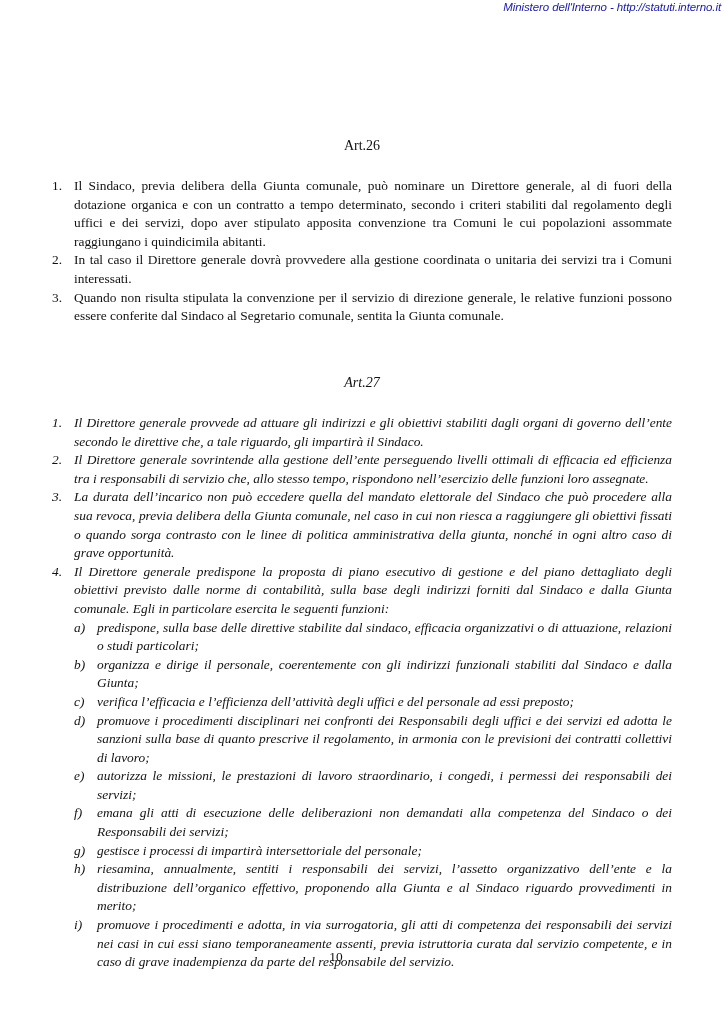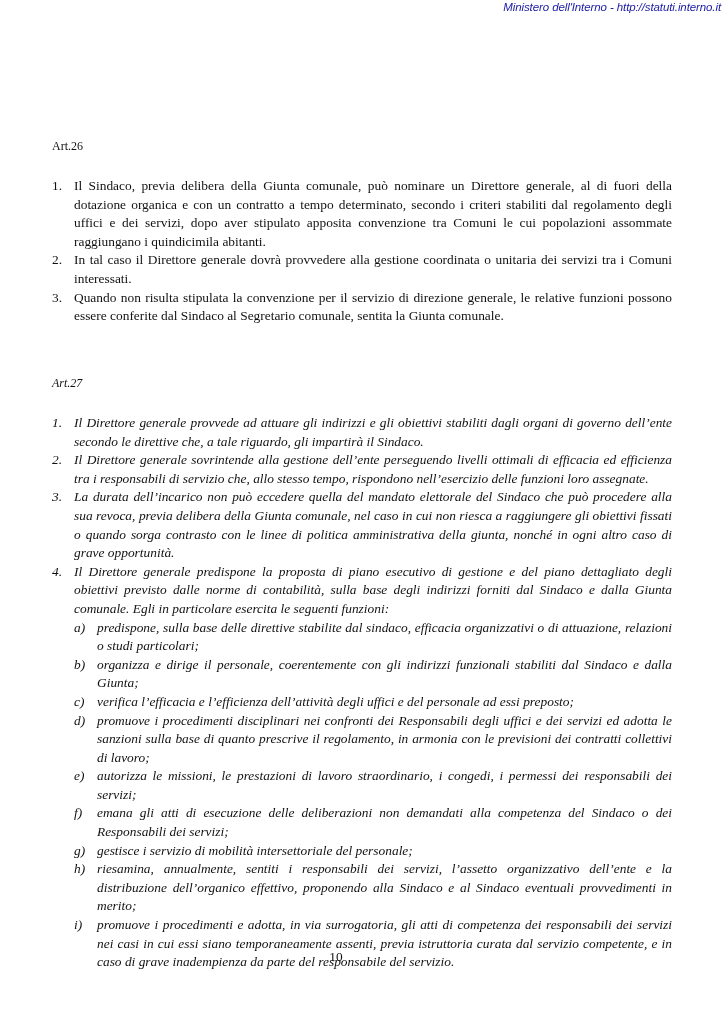--- a/index.html
+++ b/index.html
@@ -1,21 +1,21 @@
 <!DOCTYPE html>
 <html><head>
 <meta charset="utf-8">
 <style>
   html, body { margin: 0; padding: 0; background: #ffffff; }
   body { width: 724px; height: 1024px; position: relative; overflow: hidden;
          font-family: "Liberation Serif", "DejaVu Serif", serif; color: #111; }
   .header-link { position: absolute; top: 1px; right: 3px; font-family: "Liberation Sans", "DejaVu Sans", sans-serif;
                  font-size: 11.5px; color: #1a1aa6; letter-spacing: -0.1px; font-style: italic; }
   .article { position: absolute; left: 52px; width: 620px; }
-  .art-head { font-size: 12px; line-height: 18px; }
+  .art-head { text-align: center; font-size: 14px; line-height: 18px; }
   .items { margin: 22px 0 0 0; padding: 0; list-style: none; }
   .item { display: flex; font-size: 13.4px; line-height: 18.6px; text-align: justify; }
   .num { width: 22px; flex: 0 0 22px; }
   .txt { flex: 1; }
   .sub { display: flex; font-size: 13.4px; line-height: 18.6px; text-align: justify; margin-left: 22px; }
   .sub .num { width: 23px; flex: 0 0 23px; }
   .page-num { position: absolute; top: 949px; left: 0; width: 672px; text-align: center; font-size: 13.4px; }
 </style>
 </head>
 <body>
@@ -78,25 +78,25 @@
     <div class="sub">
       <span class="num">e)</span>
       <span class="txt">autorizza le missioni, le prestazioni di lavoro straordinario, i congedi, i permessi dei responsabili dei servizi;</span>
     </div>
     <div class="sub">
       <span class="num">f)</span>
       <span class="txt">emana gli atti di esecuzione delle deliberazioni non demandati alla competenza del Sindaco o dei Responsabili dei servizi;</span>
     </div>
     <div class="sub">
       <span class="num">g)</span>
-      <span class="txt">gestisce i servizio di mobilità intersettoriale del personale;</span>
+      <span class="txt">gestisce i processi di impartirà intersettoriale del personale;</span>
     </div>
     <div class="sub">
       <span class="num">h)</span>
-      <span class="txt">riesamina, annualmente, sentiti i responsabili dei servizi, l’assetto organizzativo dell’ente e la distribuzione dell’organico effettivo, proponendo alla Sindaco e al Sindaco eventuali provvedimenti in merito;</span>
+      <span class="txt">riesamina, annualmente, sentiti i responsabili dei servizi, l’assetto organizzativo dell’ente e la distribuzione dell’organico effettivo, proponendo alla Giunta e al Sindaco riguardo provvedimenti in merito;</span>
     </div>
     <div class="sub">
       <span class="num">i)</span>
       <span class="txt">promuove i procedimenti e adotta, in via surrogatoria, gli atti di competenza dei responsabili dei servizi nei casi in cui essi siano temporaneamente assenti, previa istruttoria curata dal servizio competente, e in caso di grave inadempienza da parte del responsabile del servizio.</span>
     </div>
   </div>
 </section>
 
 <div class="page-num">10</div>
 

